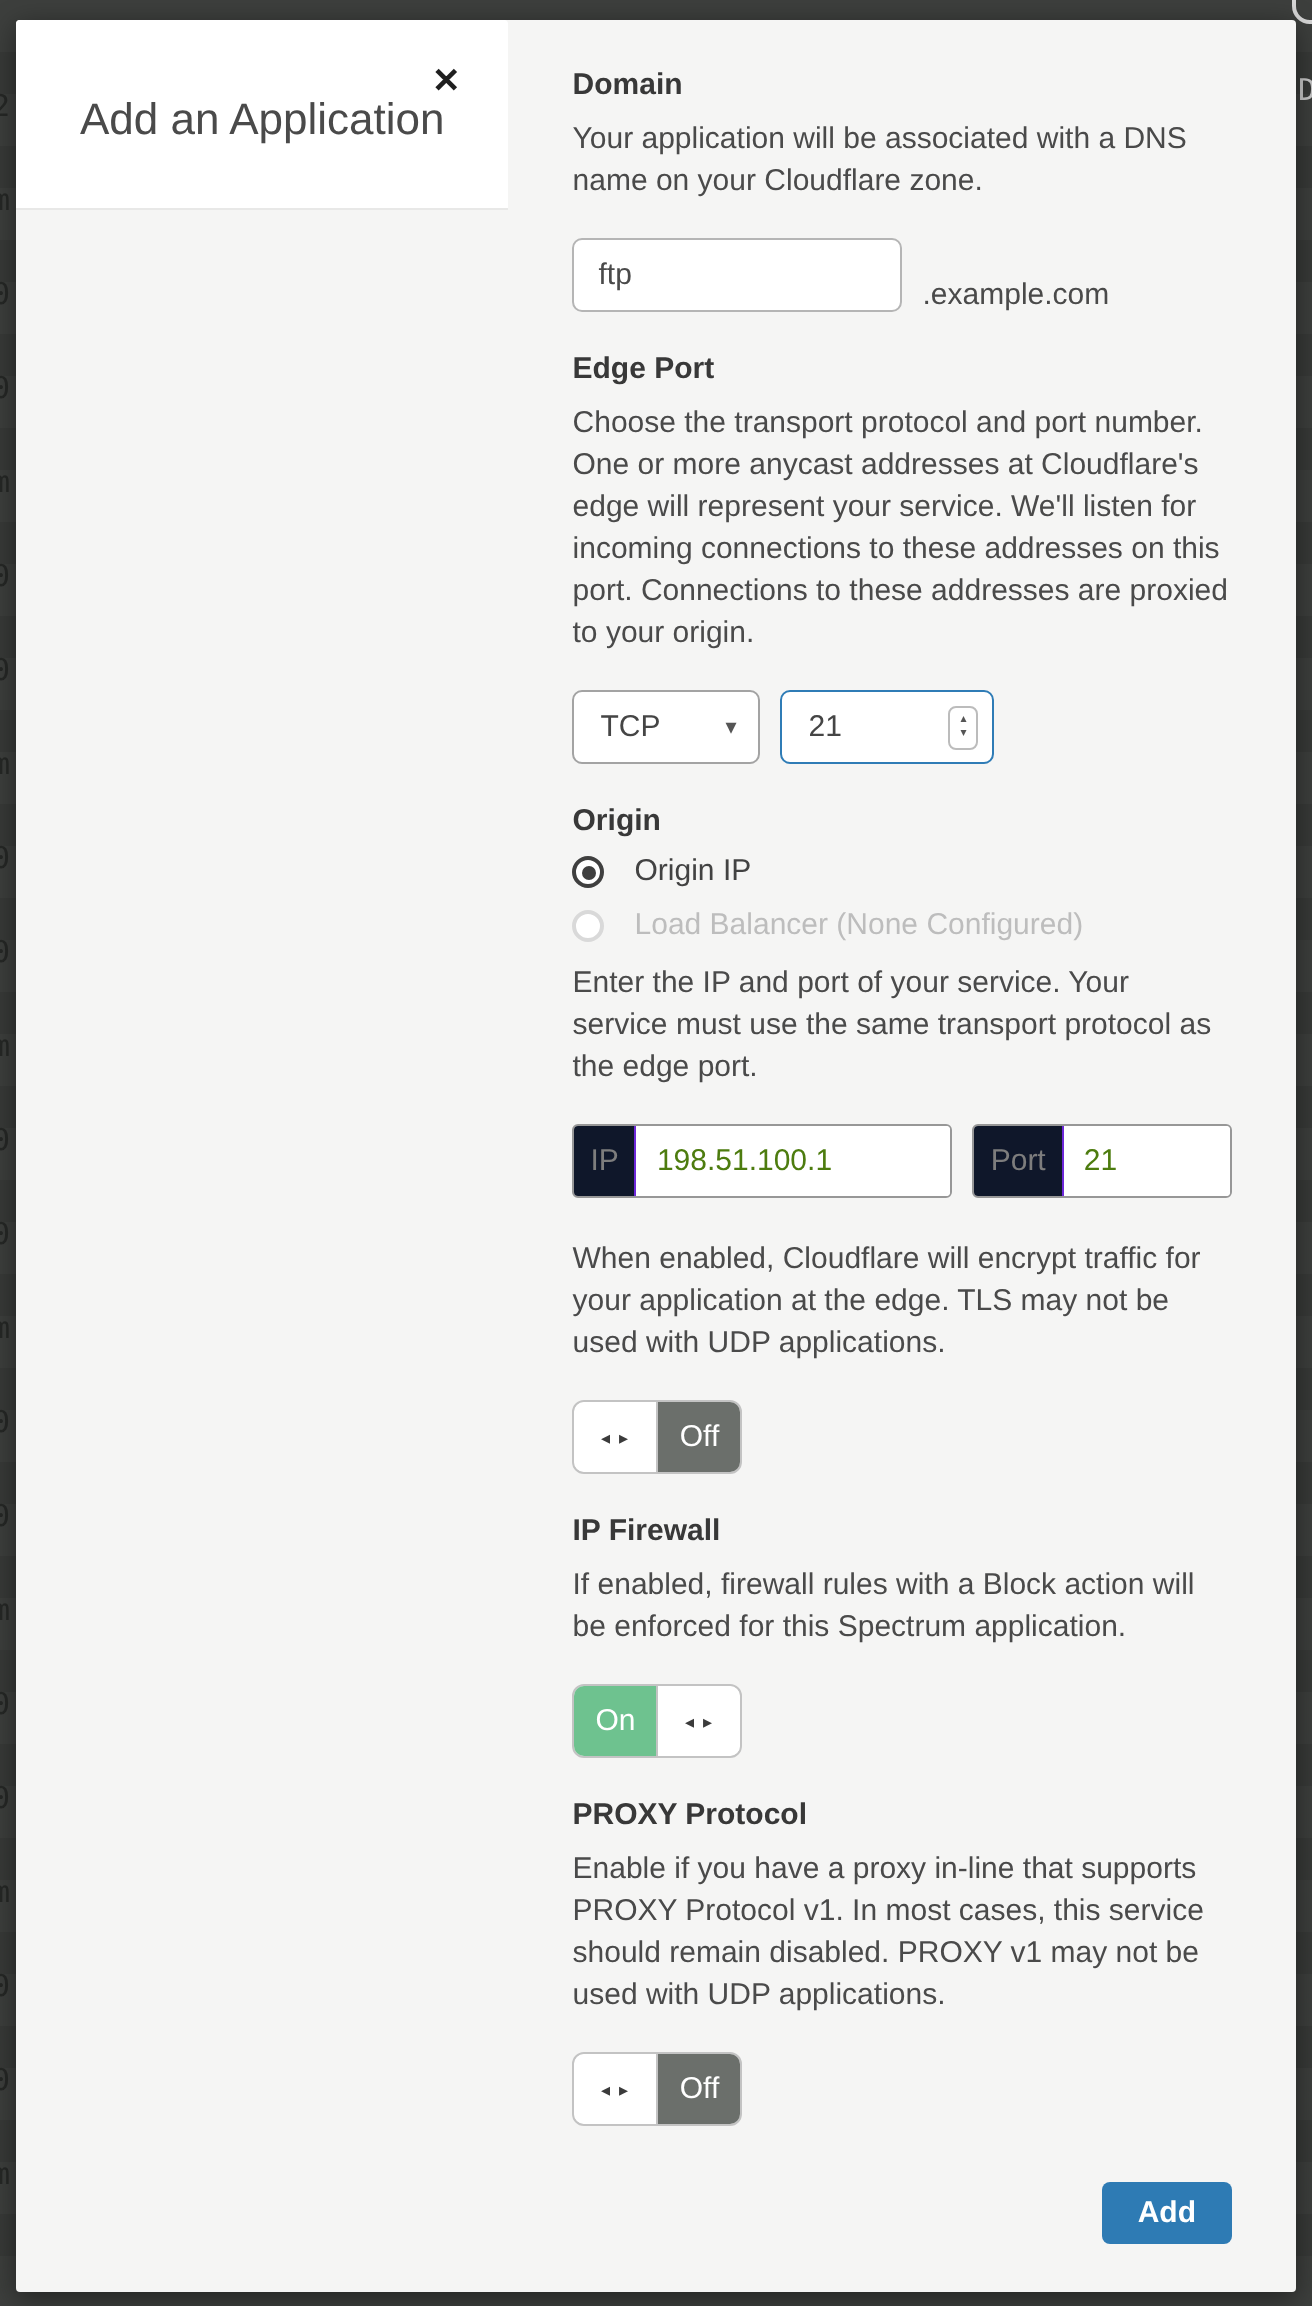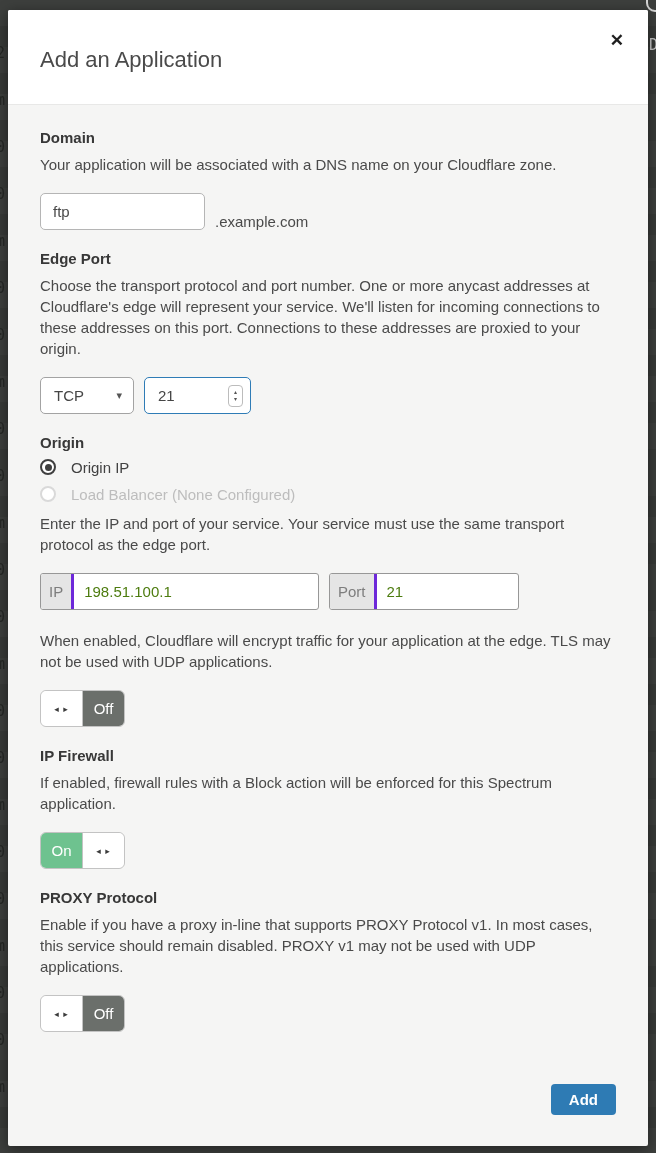--- a/index.html
+++ b/index.html
@@ -34,21 +34,21 @@
     border: 2px solid #d6d6d6; border-radius: 9px;
   }
 
   
   .modal {
     position: absolute; left: 8px; top: 10px;
     width: 640px; height: 1136px;
     background: #f5f5f4;
     border-radius: 2px;
     box-shadow: 0 3px 14px rgba(0,0,0,.45);
-    display: flex; flex-direction: column;
+    display: flex; flex-direction: row;
   }
   .modal-header {
     position: relative;
     background: #ffffff;
     height: 95px;
     padding: 36px 32px 0;
     border-bottom: 1px solid #e8e8e7;
     border-radius: 2px 2px 0 0;
     flex: none;
   }
@@ -127,21 +127,21 @@
     width: 15px; height: 22px;
     border: 1px solid #bcbcbc; border-radius: 4px;
     display: flex; flex-direction: column;
     align-items: center; justify-content: center;
     cursor: pointer; background: #fff;
   }
   .stepper span { font-size: 6px; line-height: 7px; color: #555; }
 
   
   .radio-row {
-    display: flex; align-items: flex-start;
+    display: flex; align-items: flex-end;
     margin-bottom: 10px; cursor: pointer;
     font-size: 15px; color: #424242;
   }
   .radio-row.disabled { cursor: default; color: #bdbdbd; }
   .radio-circle {
     width: 16px; height: 16px; border-radius: 50%;
     border: 2px solid #3f3f3f; background: #fff;
     margin-right: 15px; position: relative; flex: none;
   }
   .radio-circle.checked::after {
@@ -153,25 +153,25 @@
   .radios { margin-bottom: 6px; }
 
   
   .prefix-group {
     display: flex; align-items: stretch;
     height: 37px;
     border: 1px solid #979797; border-radius: 3px;
     background: #fff; overflow: hidden;
   }
   .prefix-group .prefix {
-    background: #e5e5e5; color: #7d7d7d;
+    background: #0f172a; color: #7d7d7d;
     font-size: 15px;
     display: flex; align-items: center;
     padding: 0 8px;
-    border-right: 3px solid #6d28d9;
+    border-right: 1px solid #6d28d9;
   }
   .prefix-group input {
     border: none; outline: none;
     font-family: "Liberation Sans", sans-serif;
     font-size: 15px; color: #4d7c0f;
     padding: 0 10px;
   }
   .ip-group { width: 279px; margin-right: 10px; }
   .ip-group input { width: 240px; }
   .port-group { width: 190px; }

